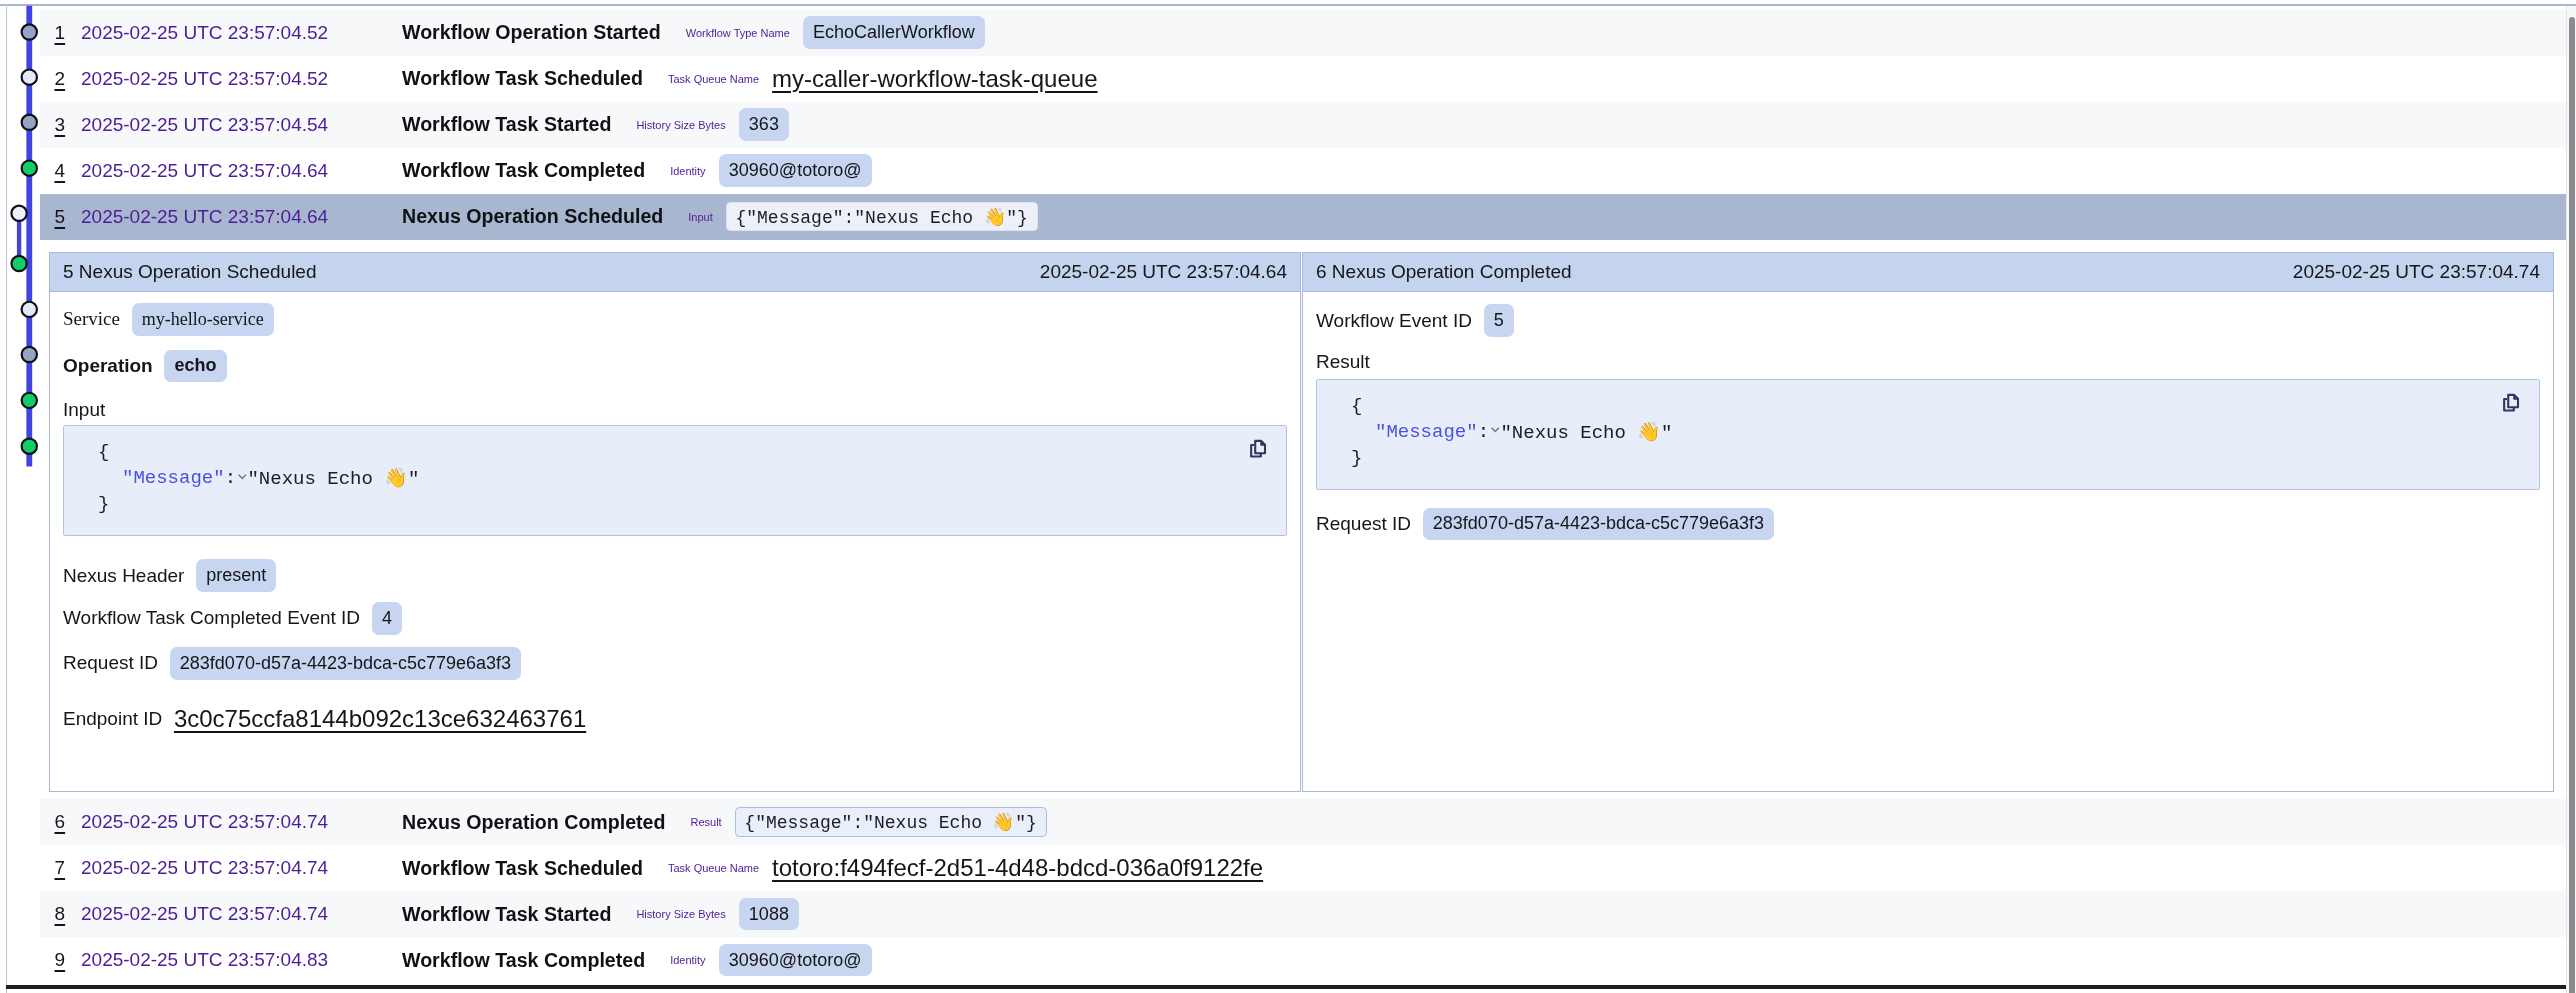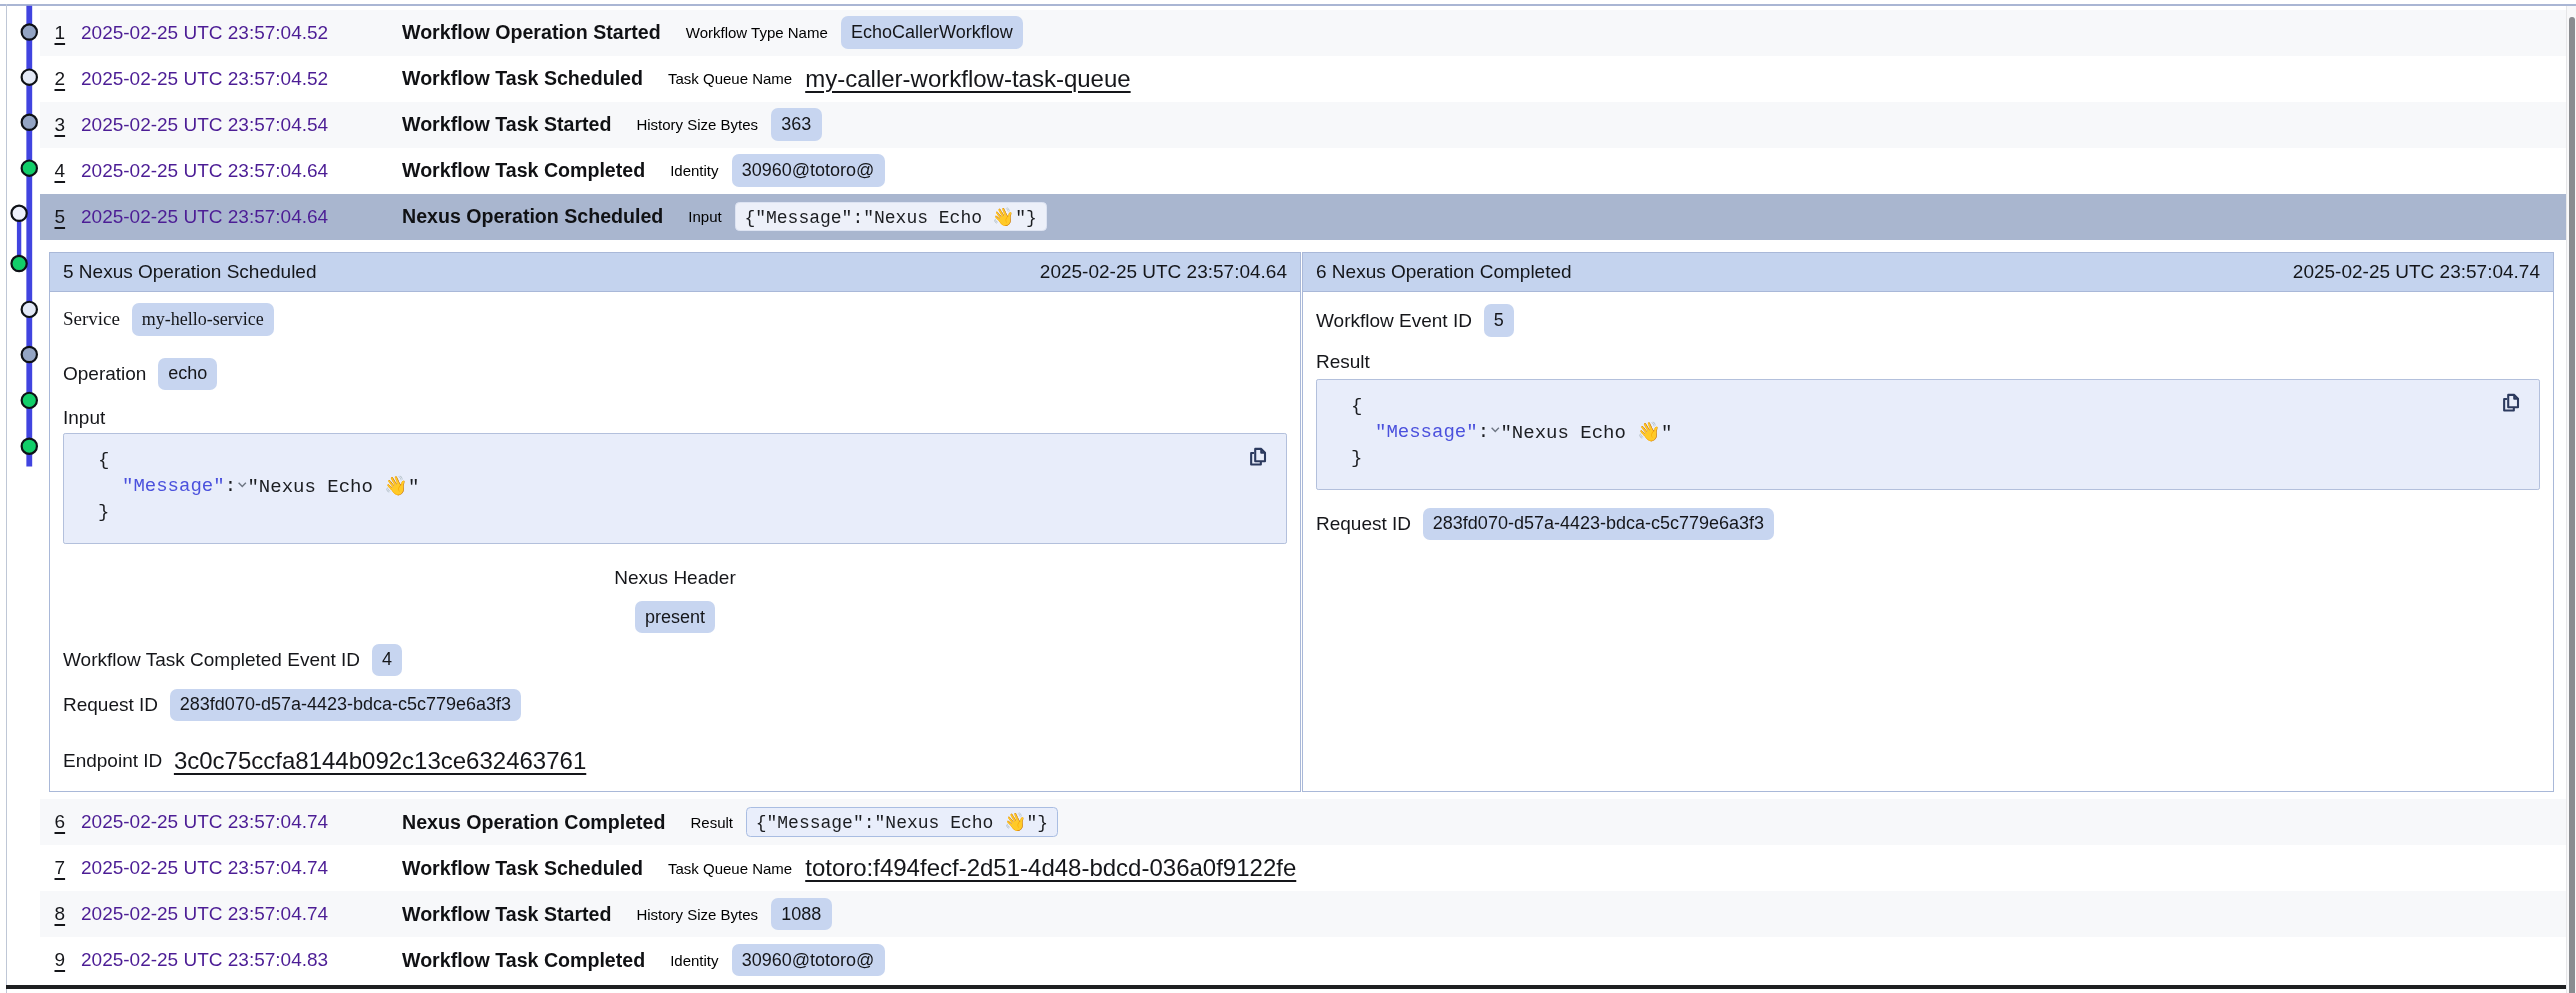--- a/index.html
+++ b/index.html
@@ -15,21 +15,21 @@
   .rows{position:absolute;left:40px;right:8.7px;}
   .rows-top{top:9.5px;}
   .rows-bottom{top:799px;}
   .row{height:46px;display:flex;align-items:center;}
   .row.stripe{background:#f7f8fa;}
   .row.selected{background:#a9b6cf;}
   .num{width:41px;padding-left:14.5px;box-sizing:border-box;font-size:19px;color:#15161a;
        text-decoration:underline;text-underline-offset:4.4px;text-decoration-thickness:1.8px;cursor:pointer;}
   .time{width:321px;font-size:19px;color:#4c1d95;}
   .name{font-size:19.6px;font-weight:700;color:#101114;margin-right:25px;white-space:nowrap;}
-  .lbl{font-size:15px;color:#000000;margin-right:13px;white-space:nowrap;}
+  .lbl{font-size:11px;color:#4c1d95;margin-right:13px;white-space:nowrap;}
   .badge{background:#c7d5f0;border-radius:7px;padding:5.8px 10.2px;font-size:18px;color:#15161a;white-space:nowrap;}
   .link{font-size:24px;color:#15161a;text-decoration:underline;text-underline-offset:4.4px;
         text-decoration-thickness:1.8px;cursor:pointer;white-space:nowrap;}
   .codebadge{font-family:"Liberation Mono","DejaVu Sans Mono",monospace;font-size:18px;color:#1b1d21;
         background:#e9eefb;border:1.5px solid #a9bde2;border-radius:4.4px;padding:2.9px 8.7px;white-space:nowrap;}
   .codebadge.plain{background:#edf0f9;border-color:#dde3f2;}
 
   
   .detail{position:absolute;left:49px;top:252px;width:2505px;height:540px;display:flex;gap:1px;}
   .panel{flex:1;border:1.5px solid #a9b8d8;background:#ffffff;display:flex;flex-direction:column;box-sizing:border-box;}
@@ -49,24 +49,24 @@
   .json-key{color:#4b51dd;}
   .chevron{position:absolute;left:11.6px;top:5.8px;cursor:pointer;}
   .copy-btn{position:absolute;right:16px;top:10.2px;width:25px;height:25px;cursor:pointer;}
 
   
   .bottom-bar{position:absolute;left:5.8px;top:985px;width:2561px;height:4.4px;background:#1e1f21;}
   .scroll-track{position:absolute;right:0;top:5.8px;bottom:0;width:9.5px;background:#f8f8f9;border-left:0.7px solid #e6e6e8;}
   .scroll-thumb{position:absolute;right:1.5px;top:11.6px;width:5.8px;height:982px;background:#8a8c90;border-radius:2.9px;}
 
   
-  .lp-f0{margin-top:10.2px;} .lp-f1{margin-top:11px;font-family:Liberation Serif, serif;} .lp-f2{margin-top:22px;}
+  .lp-f0{margin-top:10.2px;} .lp-f1{margin-top:11px;font-family:Liberation Serif, serif;} .lp-f2{margin-top:14px;font-weight:bold;}
   .lp-input-label{margin-top:16.7px;}
   .lp-code{margin-top:4.4px;}
-  .lp-f4{margin-top:23px;flex-direction:column;} .lp-f5{margin-top:10.2px;} .lp-f6{margin-top:12.4px;}
+  .lp-f4{margin-top:23px;} .lp-f5{margin-top:10.2px;} .lp-f6{margin-top:12.4px;}
   .lp-f7{margin-top:28px;height:23px;}
 
   
   .rp-f0{margin-top:12.4px;}
   .rp-result-label{margin-top:14.5px;}
   .rp-code{margin-top:5.1px;}
   .rp-f2{margin-top:18px;}
 </style>
 </head>
 <body>

